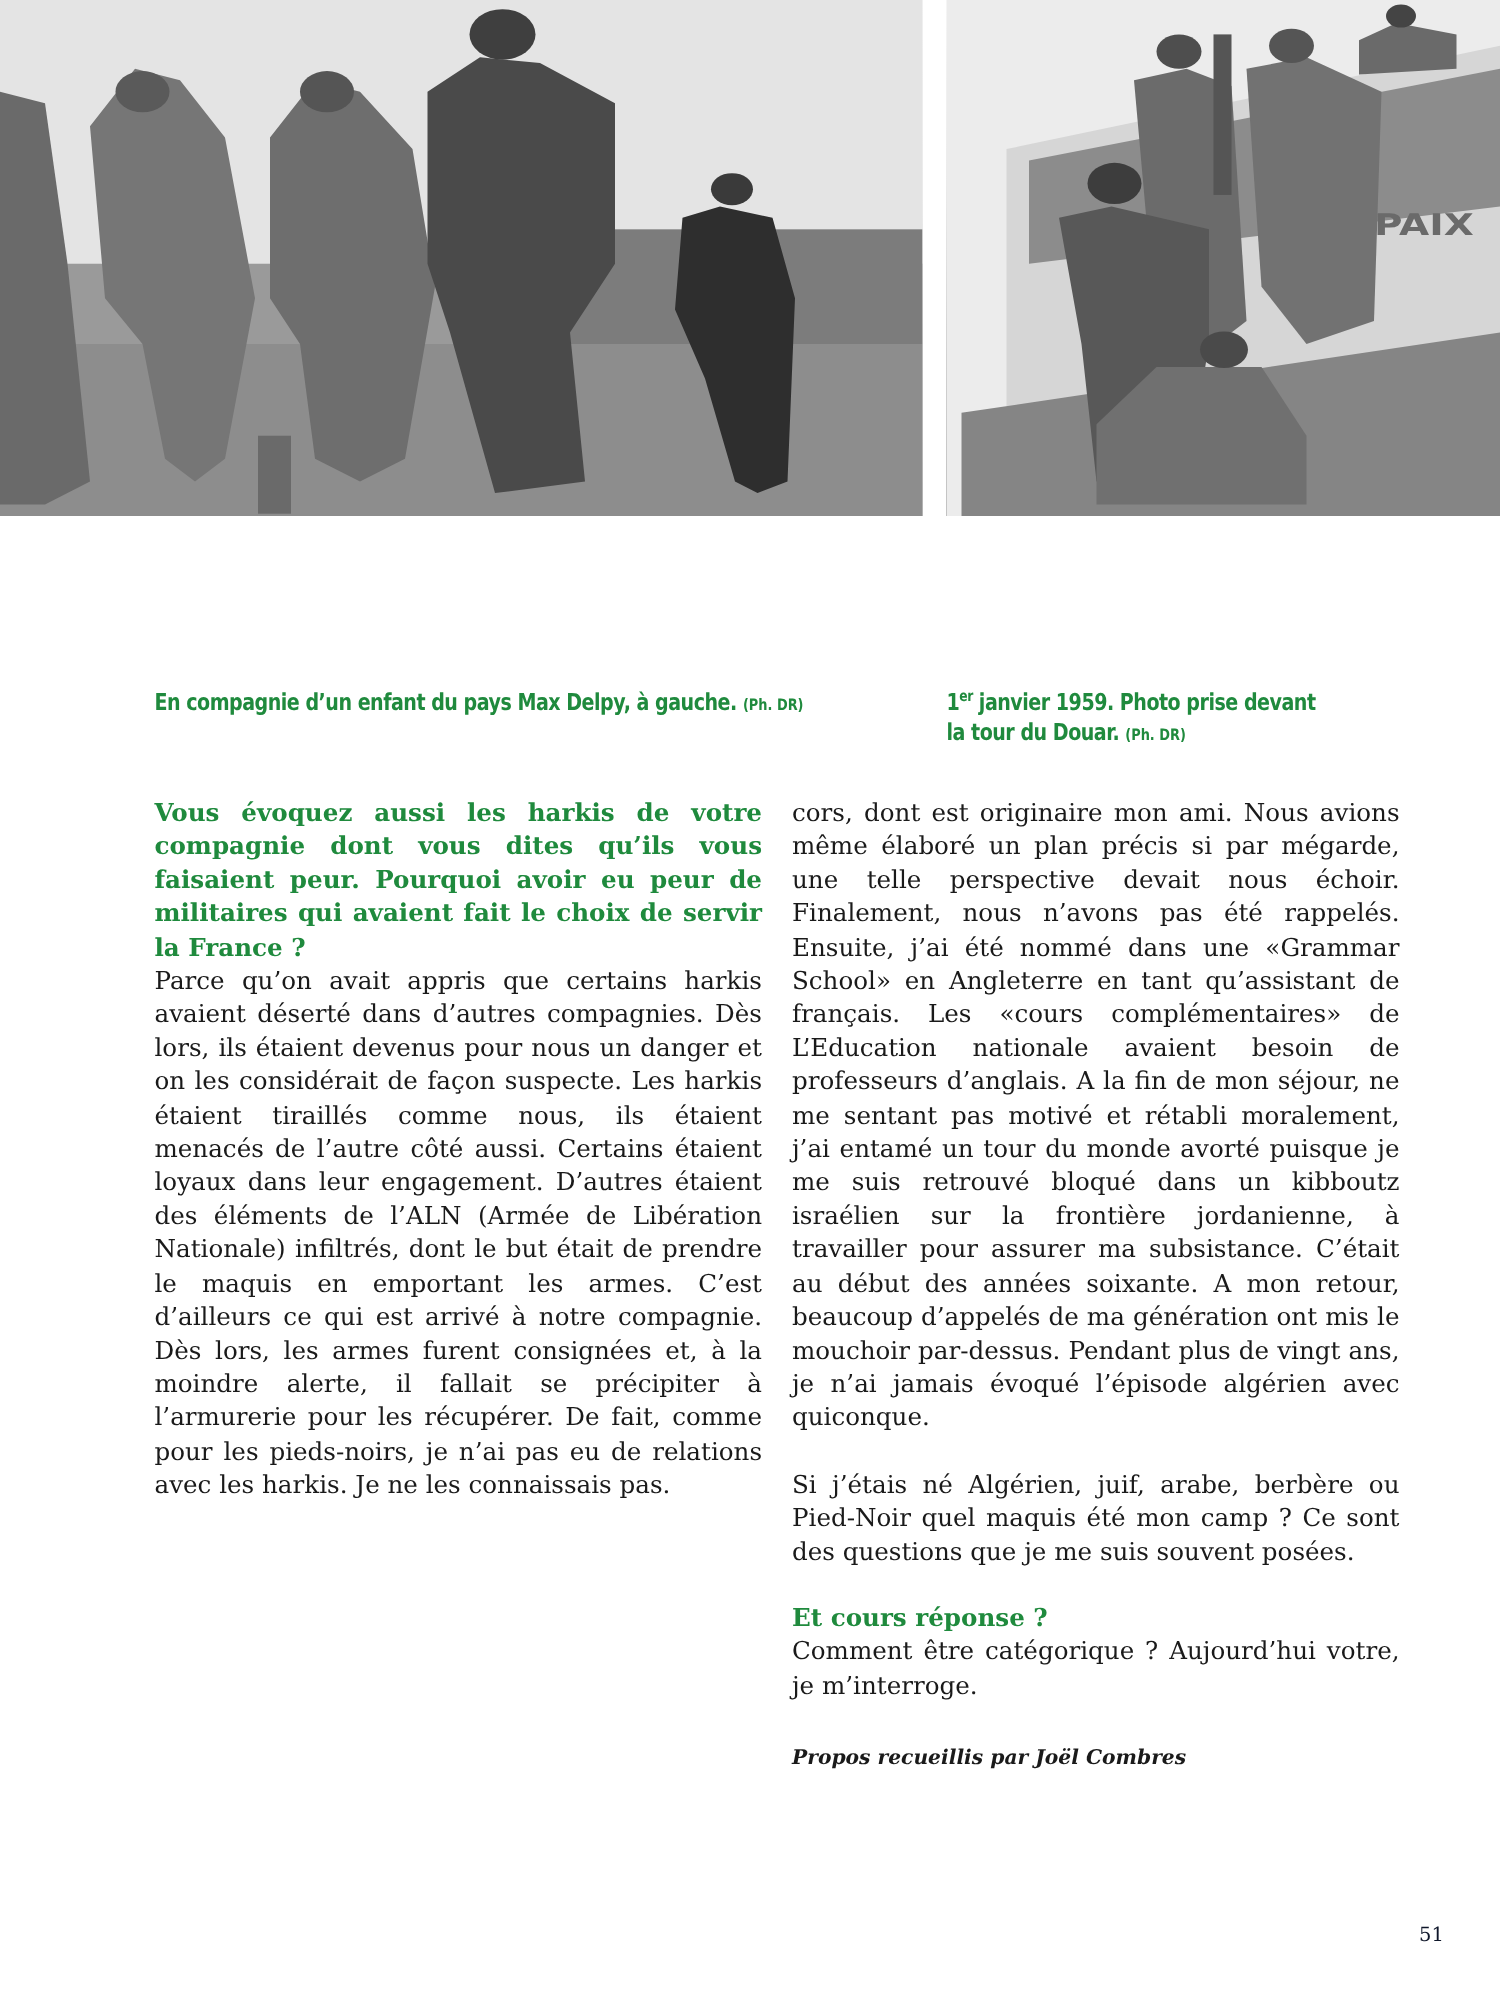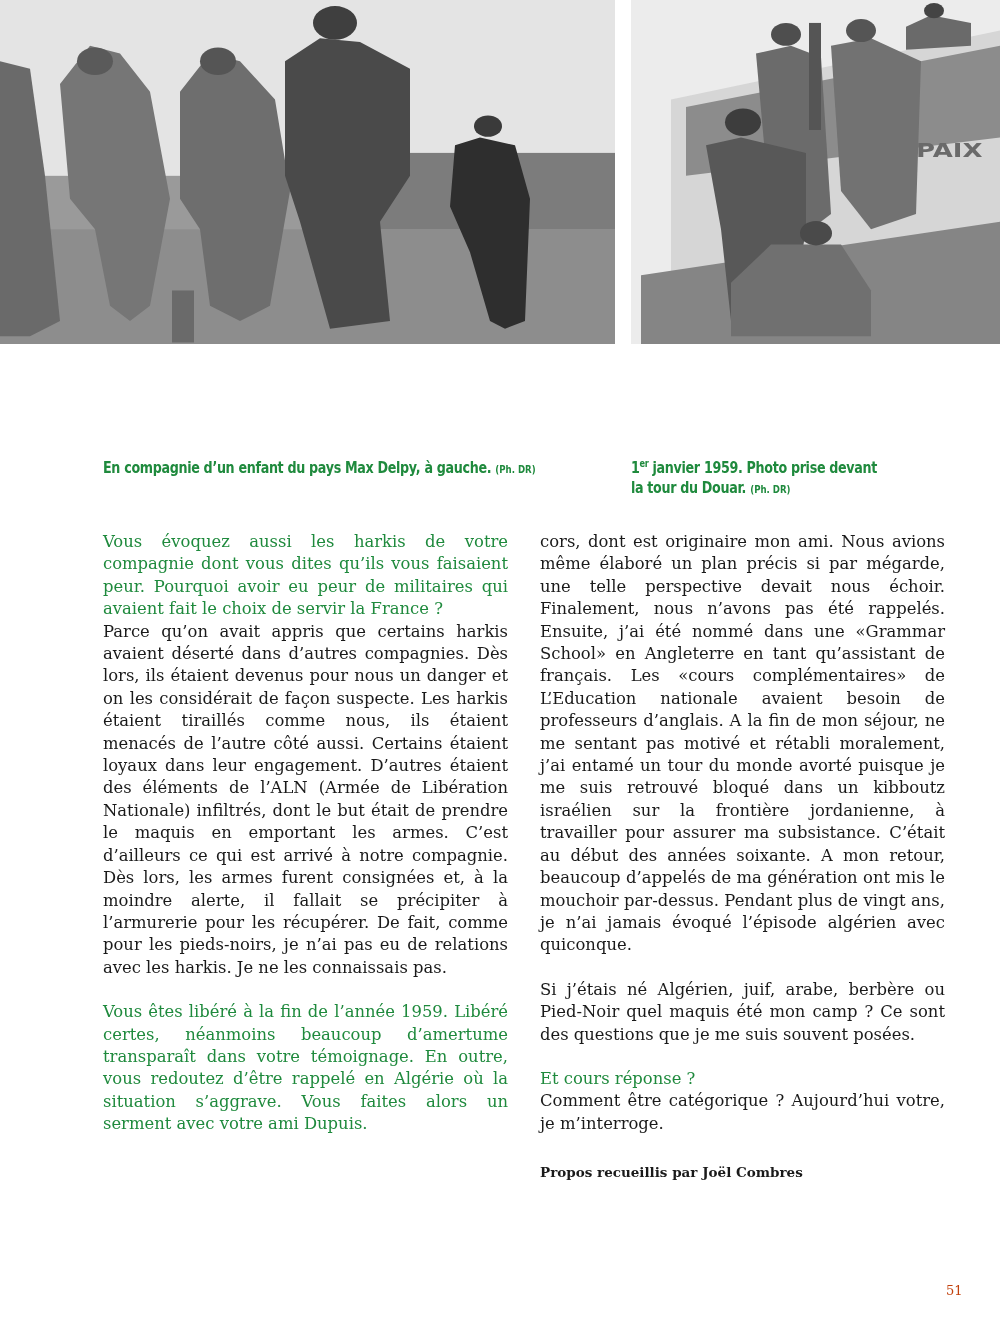--- a/index.html
+++ b/index.html
@@ -14,26 +14,26 @@
   
   .caption { position: absolute; color: #1f8a3d; font-family: "DejaVu Sans", sans-serif; font-weight: bold; font-size: 15.5px; line-height: 20px; letter-spacing: -0.4px; transform: scaleX(0.82); transform-origin: left top; white-space: nowrap; }
   .caption .credit { font-size: 10.5px; letter-spacing: 0; }
   .caption sup { font-size: 10px; vertical-align: 6px; line-height: 0; }
   .caption-left { left: 103px; top: 458px; }
   .caption-right { left: 631px; top: 458px; }
 
   
   .col { position: absolute; top: 531px; width: 405px; font-size: 16.4px; line-height: 22.4px; }
   .col-left { left: 103px; }
-  .col-right { left: 540px; }
+  .col-right { left: 528px; }
   .col p { margin: 0; text-align: justify; text-align-last: left; }
-  .q { color: #1f8a3d; font-weight: normal; }
+  .q { color: #1f8a3d; font-weight: bold; }
   .gap { height: 22px; }
-  .signature { font-weight: bold; font-size: 13.5px; margin-top: 26px !important; }
-  .page-number { position: absolute; left: 946px; top: 1283px; font-size: 13px; color: #c2410c; }
+  .signature { font-weight: bold; font-size: 13.5px; margin-top: 26px !important; font-style: italic; }
+  .page-number { position: absolute; left: 946px; top: 1283px; font-size: 13px; color: #0f172a; }
 </style>
 </head>
 <body>
 
 <div class="photo photo-left">
   <svg viewBox="0 0 615 450" preserveAspectRatio="none">
     <rect x="0" y="0" width="615" height="450" fill="#e4e4e4"></rect>
     <rect x="0" y="230" width="615" height="220" fill="#9a9a9a"></rect>
     <rect x="350" y="200" width="265" height="100" fill="#7c7c7c"></rect>
     <rect x="0" y="300" width="615" height="150" fill="#8d8d8d"></rect>
@@ -85,21 +85,20 @@
   <div>
     <span>la tour du Douar.</span>
     <span class="credit">(Ph. DR)</span>
   </div>
 </div>
 
 <div class="col col-left">
   <p class="q">Vous évoquez aussi les harkis de votre compagnie dont vous dites qu’ils vous faisaient peur. Pourquoi avoir eu peur de militaires qui avaient fait le choix de servir la France ?</p>
   <p>Parce qu’on avait appris que certains harkis avaient déserté dans d’autres compagnies. Dès lors, ils étaient devenus pour nous un danger et on les considérait de façon suspecte. Les harkis étaient tiraillés comme nous, ils étaient menacés de l’autre côté aussi. Certains étaient loyaux dans leur engagement. D’autres étaient des éléments de l’ALN (Armée de Libération Nationale) infiltrés, dont le but était de prendre le maquis en emportant les armes. C’est d’ailleurs ce qui est arrivé  à notre compagnie. Dès lors, les armes furent consignées et, à la moindre alerte, il fallait se précipiter à l’armurerie pour les récupérer. De fait, comme pour les pieds-noirs, je n’ai pas eu de relations avec les harkis. Je ne les connaissais pas.</p>
   <div class="gap"></div>
-  <p class="q">Vous êtes libéré  à la fin de l’année 1959. Libéré certes,  néanmoins beaucoup d’amertume transparaît dans votre témoignage. En outre, vous redoutez d’être rappelé en Algérie où la situation s’aggrave.  Vous faites alors un serment avec votre ami Dupuis.</p>
 </div>
 
 <div class="col col-right">
   <p>cors, dont est originaire mon ami. Nous avions même élaboré un plan précis si par mégarde, une telle perspective devait nous échoir. Finalement, nous n’avons pas été rappelés. Ensuite, j’ai été nommé dans une «Grammar School» en Angleterre en tant qu’assistant de français. Les «cours complémentaires» de L’Education nationale avaient besoin de professeurs d’anglais. A la fin de mon séjour, ne me sentant pas motivé et rétabli moralement, j’ai entamé un tour du monde avorté puisque je me suis retrouvé bloqué dans un kibboutz israélien sur la frontière jordanienne, à travailler pour assurer ma subsistance.  C’était au début des années soixante. A mon retour, beaucoup d’appelés de ma génération ont mis le mouchoir par-dessus. Pendant plus de vingt ans, je n’ai jamais évoqué l’épisode algérien avec quiconque.</p>
   <div class="gap"></div>
   <p>Si j’étais né Algérien, juif, arabe, berbère ou Pied-Noir quel maquis été mon camp ? Ce sont des questions que je me suis souvent posées.</p>
   <div class="gap"></div>
   <p class="q">Et cours réponse ?</p>
   <p>Comment être catégorique ? Aujourd’hui votre, je m’interroge.</p>
   <p class="signature">Propos recueillis par Joël Combres</p>

